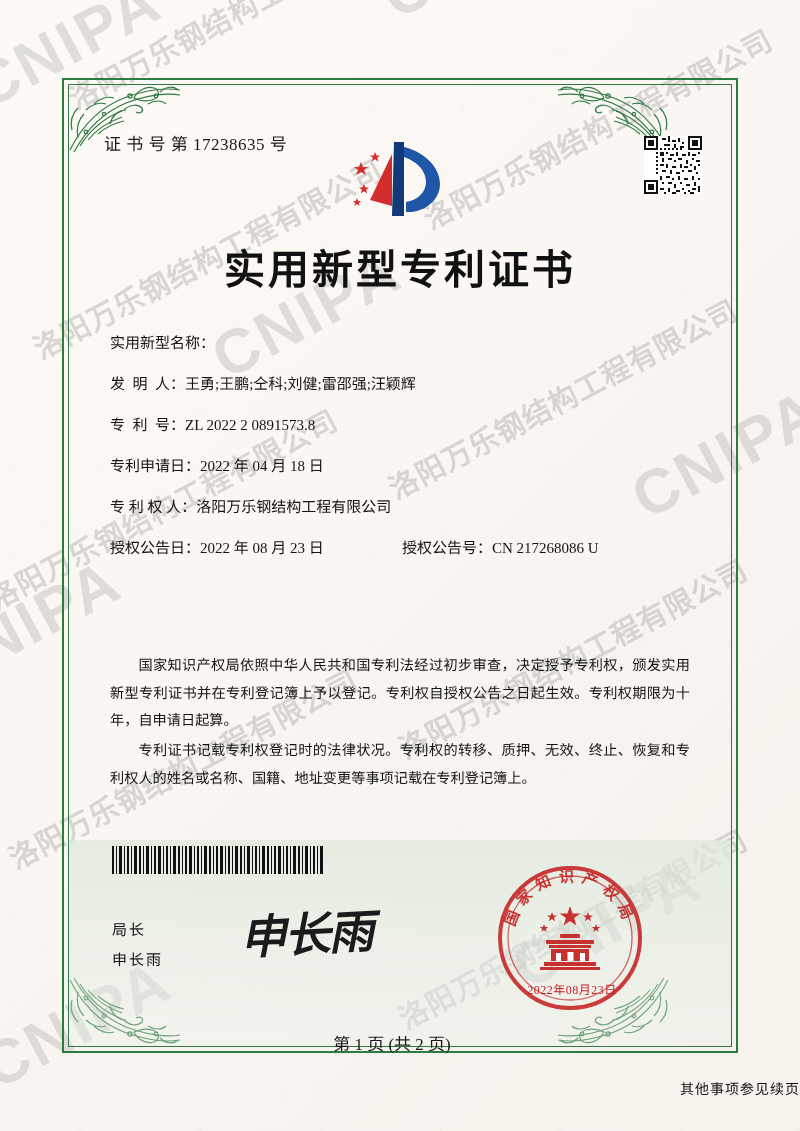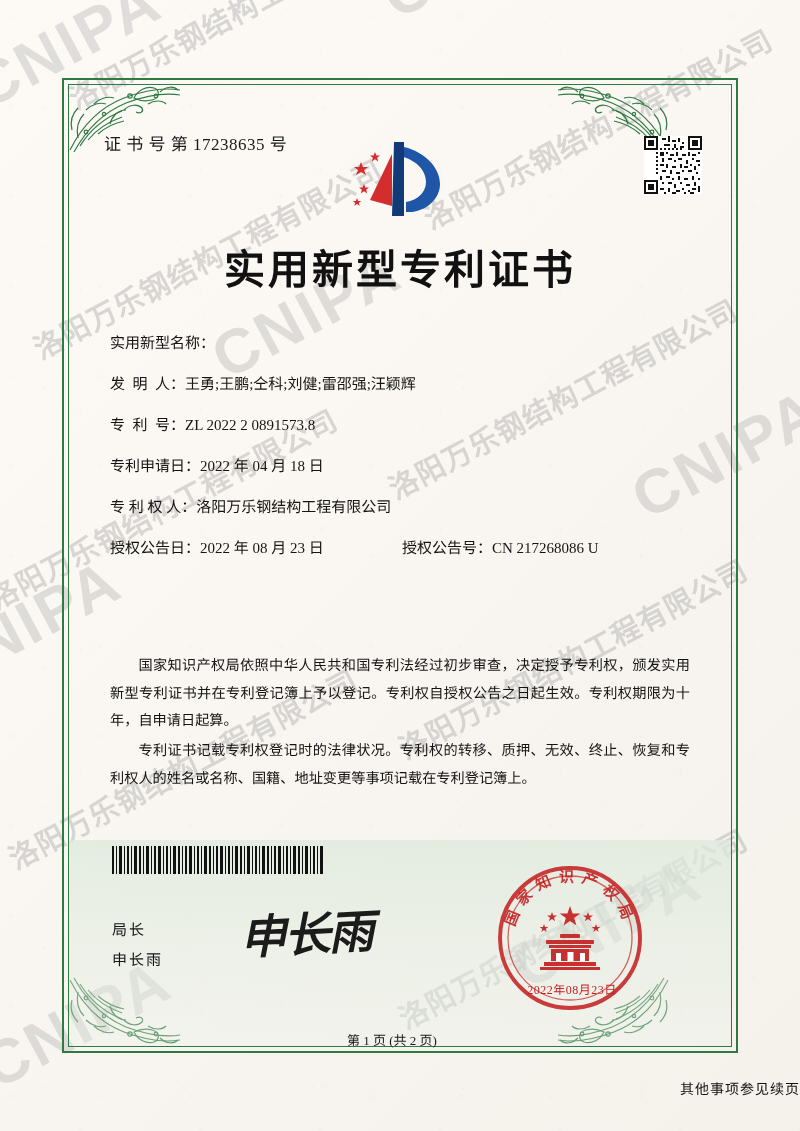--- a/index.html
+++ b/index.html
@@ -252,21 +252,21 @@
     color: #c42222;
     letter-spacing: 0.5px;
   }
 
   
   #page-no {
     position: absolute;
     left: 0; right: 16px;
     top: 1030px;
     text-align: center;
-    font-size: 13px;
+    font-size: 17px;
     color: #1a1a1a;
   }
   #footnote {
     position: absolute;
     left: 0; right: 0;
     top: 1078px;
     text-align: right;
     font-size: 14px;
     color: #111;
     letter-spacing: 1px;

